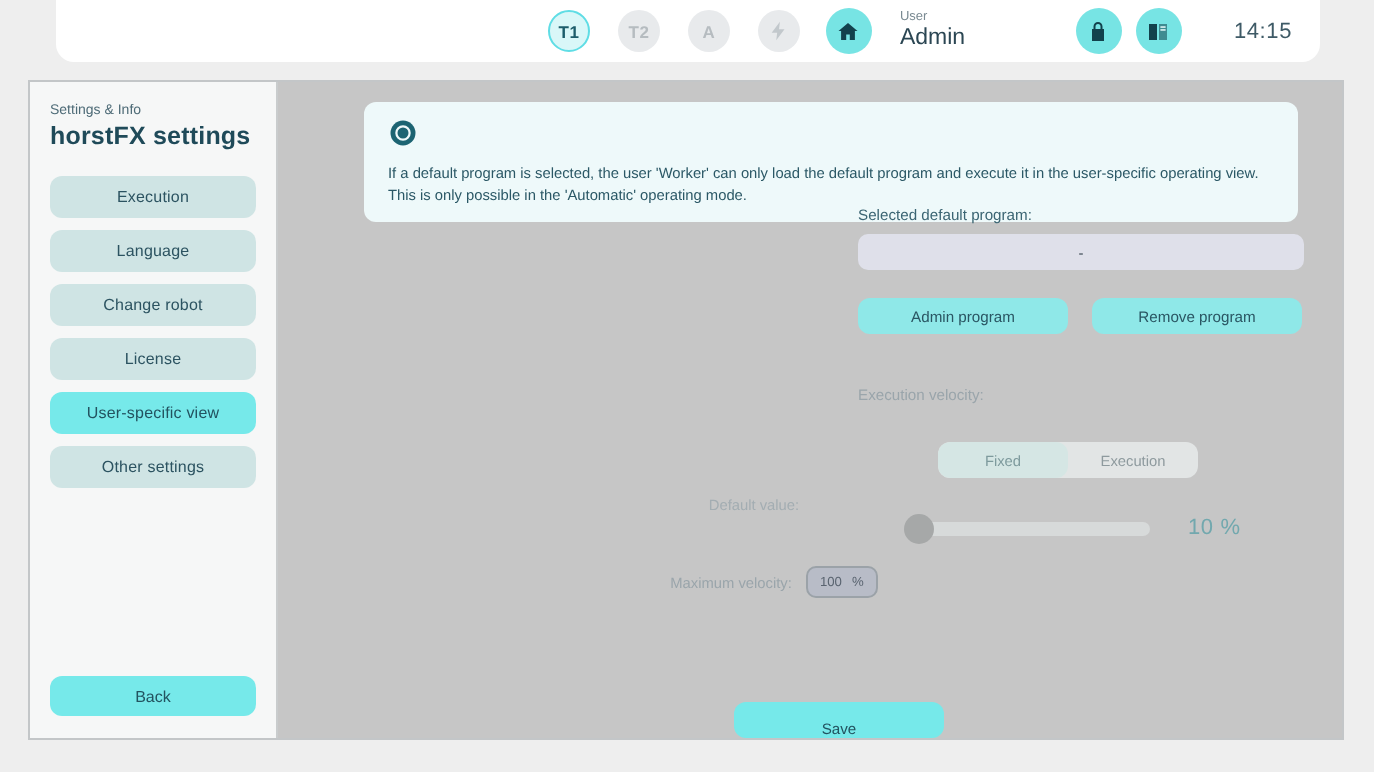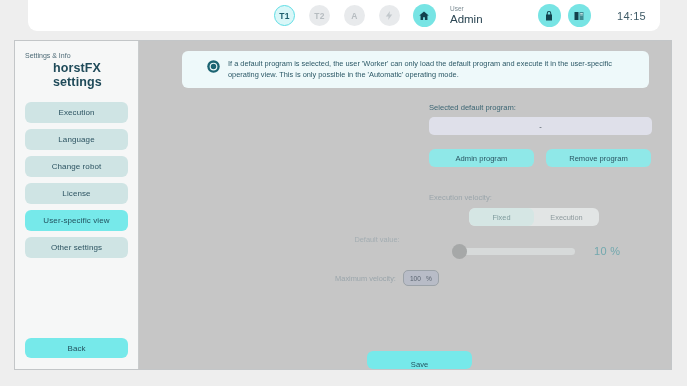--- a/index.html
+++ b/index.html
@@ -88,21 +88,21 @@
   .sidebar {
     width: 124px;
     background: #f6f7f7;
     border-right: 1px solid #c9cccd;
     padding: 11px 10px 0 10px;
     display: flex;
     flex-direction: column;
     flex: none;
   }
   .side-kicker { font-size: 7px; color: #4e6b77; margin-bottom: 2px; }
-  .side-title  { font-size: 12.5px; color: #1f4a59; font-weight: 600; margin-bottom: 13px; letter-spacing: 0.1px; margin-left: 28px; }
+  .side-title  { font-size: 12.5px; color: #1f4a59; font-weight: 600; margin-bottom: 13px; letter-spacing: 0.1px; }
 
   .side-btn {
     height: 21px;
     border-radius: 6px;
     background: #cfe4e4;
     color: #2c5361;
     font-size: 8px;
     display: flex; align-items: center; justify-content: center;
     margin-bottom: 6px;
     letter-spacing: 0.1px;
@@ -126,24 +126,25 @@
     flex: 1;
     background: #c6c6c6;
     position: relative;
   }
 
   .banner {
     position: absolute;
     left: 43px; top: 10px; right: 22px;
     background: #eef9fa;
     border-radius: 6px;
-    padding: 7px 9px 7px 24px;
+    padding: 7px 9px 7px 12px;
     display: flex;
     gap: 7px;
     align-items: flex-start;
+    flex-direction: column;
   }
   .banner-icon { flex: none; margin-top: 1px; }
   .banner-icon svg { width: 15px; height: 15px; display: block; }
   .banner-text {
     font-size: 7.4px;
     line-height: 1.55;
     color: #2b5866;
   }
 
   .form {
@@ -186,21 +187,21 @@
 
   
   .velocity {
     margin-top: 26px;
     opacity: 1;
   }
   .vel-label {
     font-size: 7.6px;
     color: #9aa5ab;
     margin-left: 290px;
-    margin-bottom: 6px;
+    margin-bottom: 19px;
   }
 
   .segmented {
     margin-left: 330px;
     width: 130px; height: 18px;
     background: #e2e5e5;
     border-radius: 6px;
     display: flex;
     overflow: hidden;
   }

